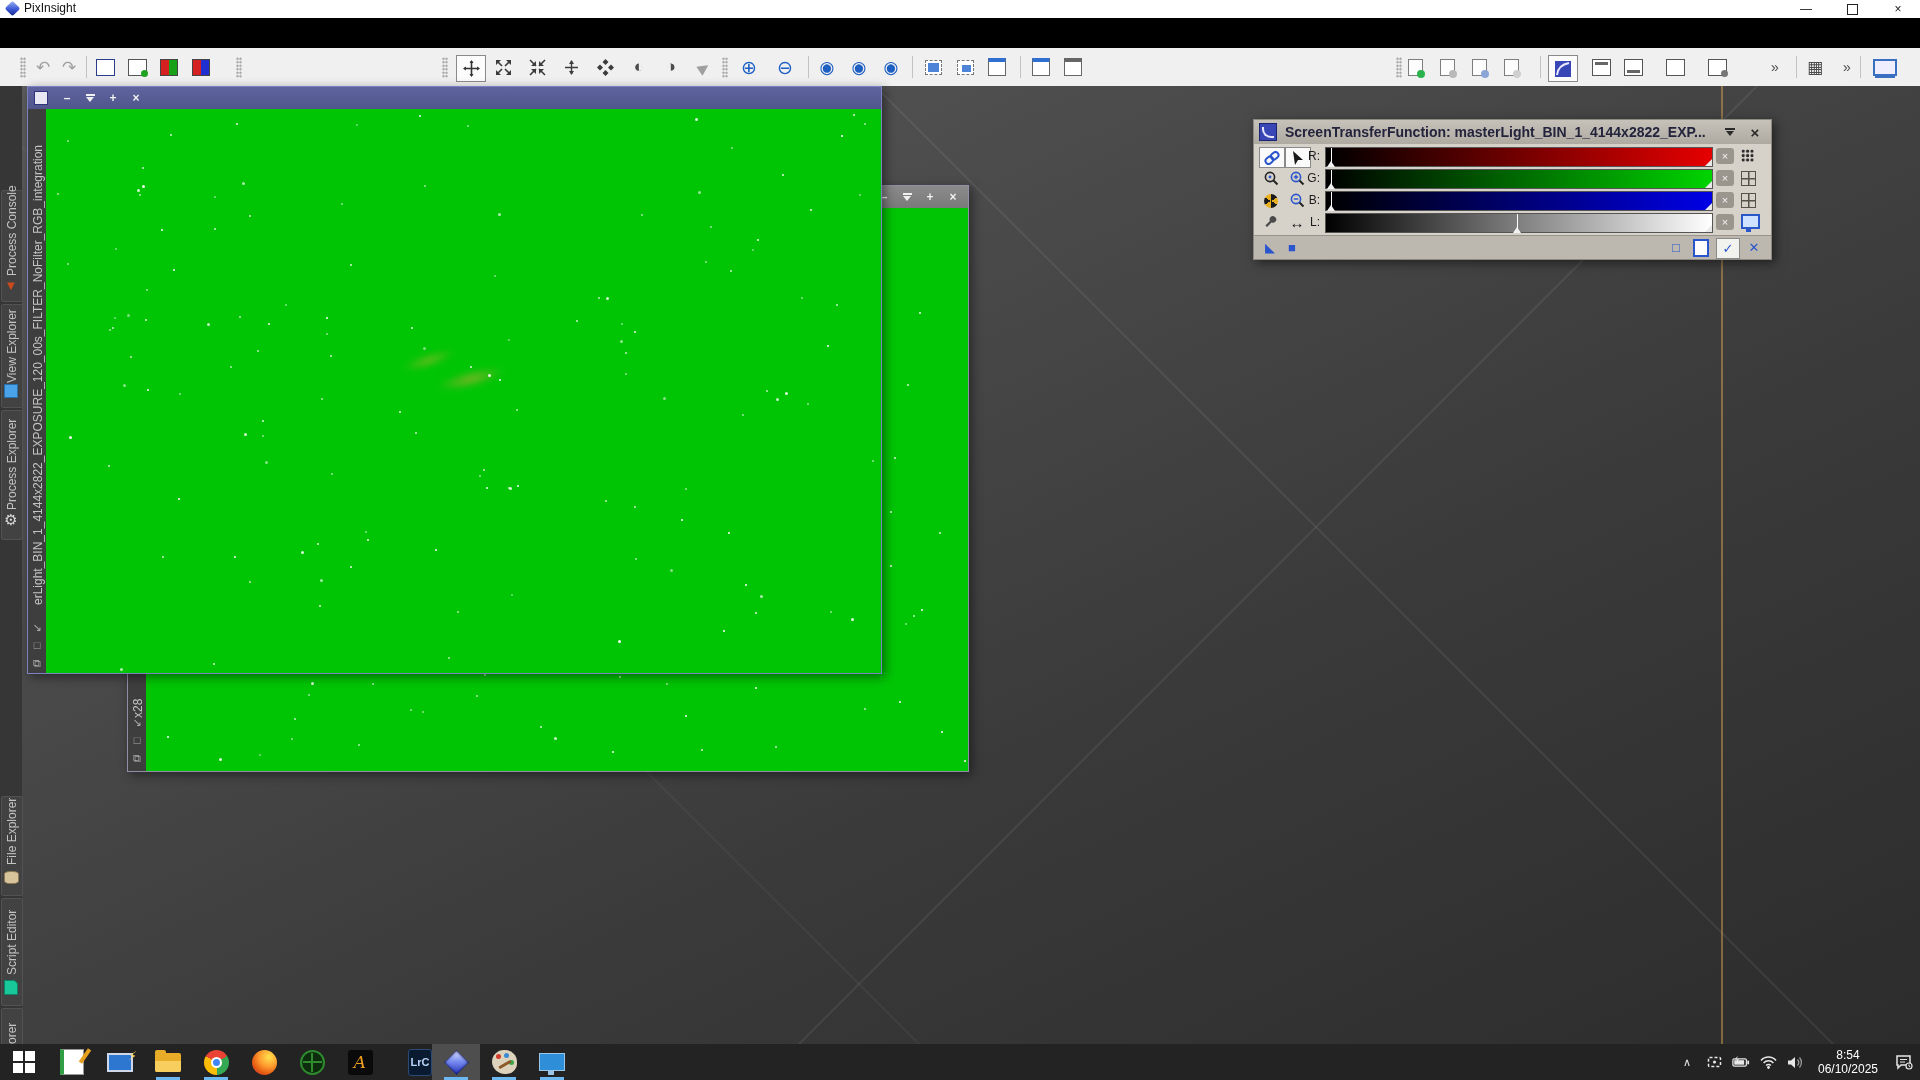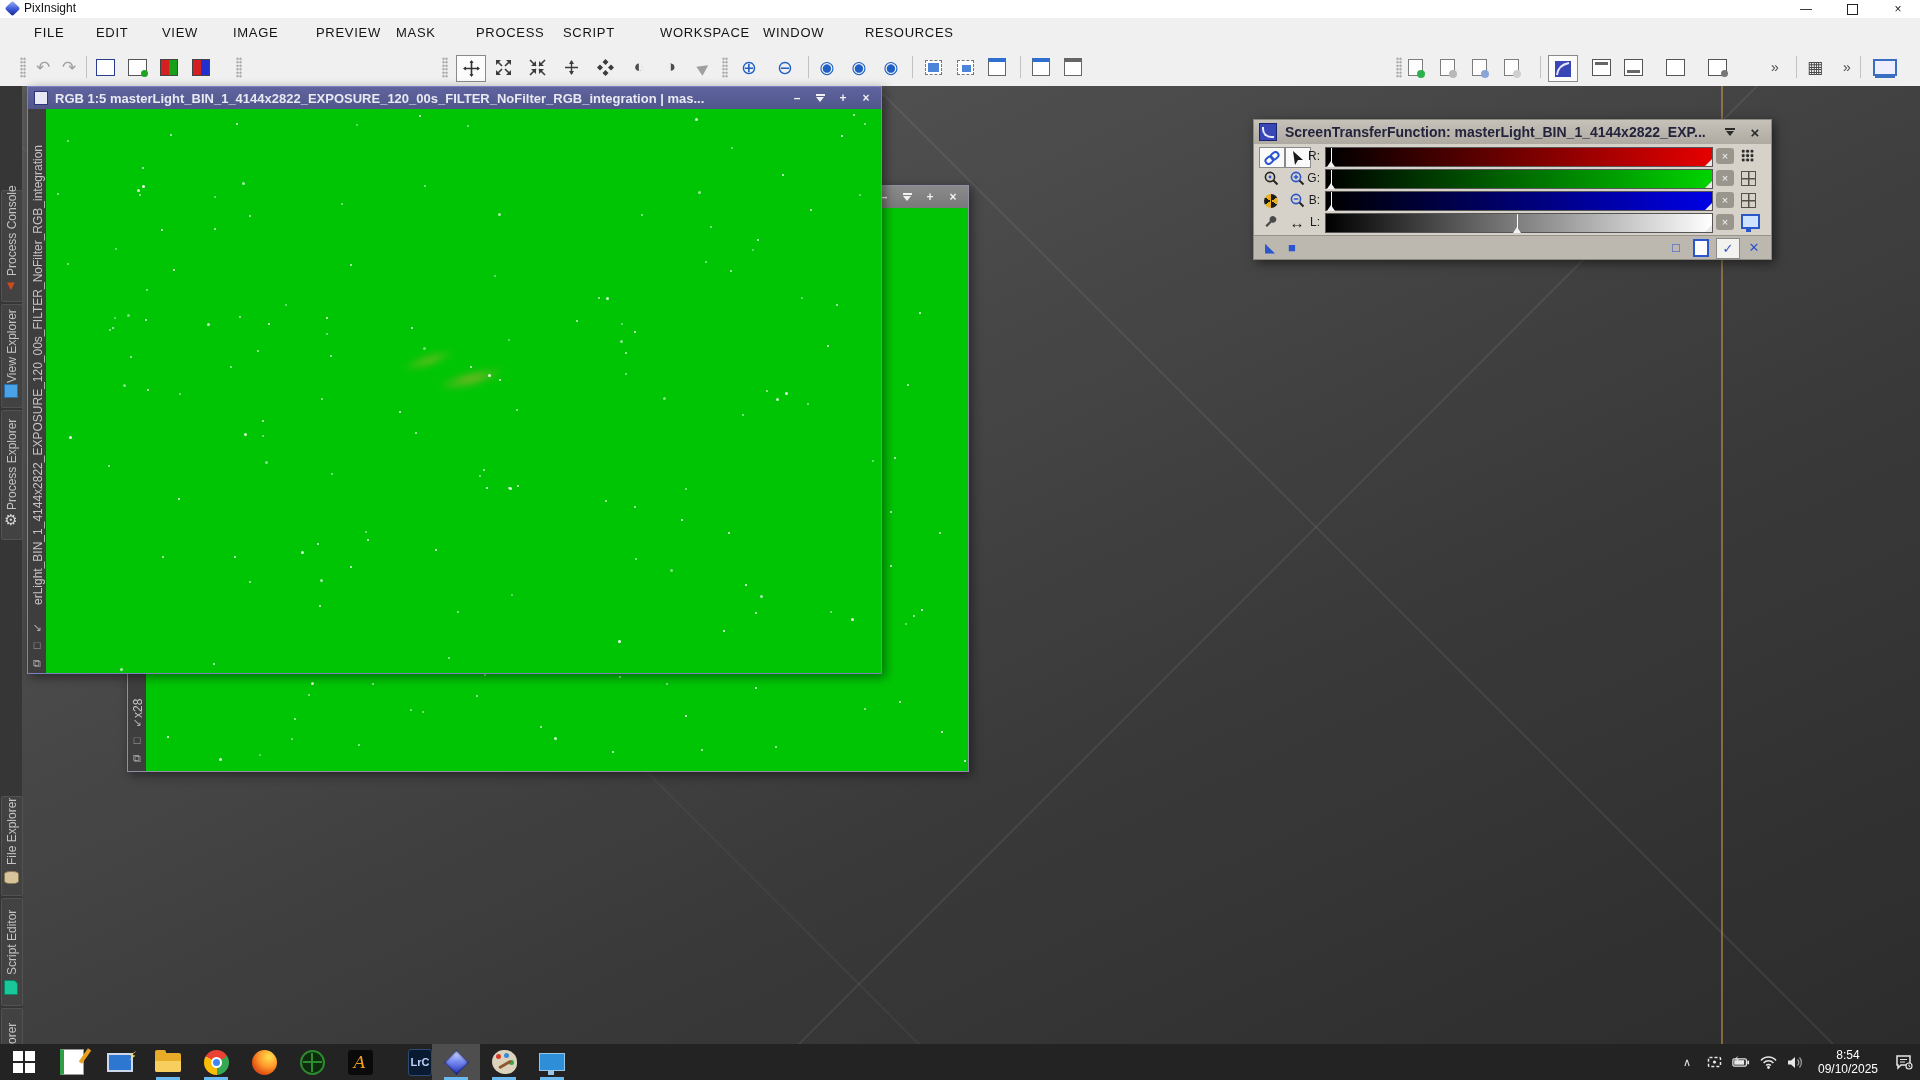--- a/index.html
+++ b/index.html
@@ -148,33 +148,20 @@
   <div id="app-titlebar" class="abs">
     <div id="app-logo" class="abs"></div>
     <div id="app-name" class="abs">PixInsight</div>
     <div id="ctl-min" class="winctl abs">—</div>
     <div id="ctl-max" class="winctl abs">
         <i></i>
       </div>
     <div id="ctl-close" class="winctl abs">×</div>
   </div>
 
-  <div id="menubar" class="abs">
-    <span class="menu-item">FILE</span>
-    <span class="menu-item">EDIT</span>
-    <span class="menu-item">VIEW</span>
-    <span class="menu-item">IMAGE</span>
-    <span class="menu-item">PREVIEW</span>
-    <span class="menu-item">MASK</span>
-    <span class="menu-item">PROCESS</span>
-    <span class="menu-item">SCRIPT</span>
-    <span class="menu-item">WORKSPACE</span>
-    <span class="menu-item">WINDOW</span>
-    <span class="menu-item">RESOURCES</span>
-  </div>
 
   <div id="toolbar" class="abs">
     <div class="handle" style="left:20px"></div>
     <span class="tbi dim" style="left:30px">↶</span>
     <span class="tbi dim" style="left:56px">↷</span>
     <div class="vsep" style="left:86px"></div>
     <span class="tbi" style="left:92px">
         <span class="mini-ic" style="border-color:#2a3c8e"></span>
       </span>
     <span class="tbi" style="left:124px">
@@ -465,21 +452,20 @@
         <i style="position: absolute; left: 818px; top: 552px; width: 2px; height: 2px; border-radius: 50%; background: rgba(255, 255, 255, 0.98);"></i>
         <i style="position: absolute; left: 338px; top: 466px; width: 2px; height: 2px; border-radius: 50%; background: rgba(255, 255, 255, 0.61);"></i>
         <i style="position: absolute; left: 40px; top: 409px; width: 2px; height: 2px; border-radius: 50%; background: rgba(255, 255, 255, 0.6);"></i>
         <i style="position: absolute; left: 295px; top: 106px; width: 2px; height: 2px; border-radius: 50%; background: rgba(255, 255, 255, 0.7);"></i>
       </div>
   </div>
 
   <div id="front-window" class="abs imgwin">
     <div class="iw-titlebar">
       <span style="width:12px;height:12px;margin:0 7px 0 6px;background:#e8e8f4;border:1px solid #30347a;flex:0 0 auto"></span>
-      <span class="iw-title">RGB 1:5 masterLight_BIN_1_4144x2822_EXPOSURE_120_00s_FILTER_NoFilter_RGB_integration | mas...</span>
       <span class="iw-ctls">
         <span class="iw-btn">–</span>
         <span class="iw-btn">
             <span class="shade-glyph">
               <b></b>
               <s></s>
             </span>
           </span>
         <span class="iw-btn">+</span>
         <span class="iw-btn">×</span>
@@ -841,21 +827,21 @@
           </svg>
         </span>
       <span class="tray-ic">
           <svg width="17" height="13" viewBox="0 0 17 13">
             <path d="M1 4.5h3l4-3.5v11l-4-3.5H1z" fill="#e6e6e6"></path>
             <path d="M10.5 3.5a4.5 4.5 0 0 1 0 6M12.5 1.5a7.5 7.5 0 0 1 0 10" stroke="#9a9a9a" stroke-width="1.3" fill="none"></path>
           </svg>
         </span>
       <span id="clock">
         <span>8:54</span><br>
-        <span>09/10/2025</span>
+        <span>06/10/2025</span>
       </span>
       <span class="tray-ic" style="width:24px">
           <svg width="18" height="16" viewBox="0 0 18 16">
             <path d="M2 2h13v9H6l-3 3v-3H2z" fill="none" stroke="#e6e6e6" stroke-width="1.5"></path>
             <path d="M5 5.5h7M5 8h5" stroke="#e6e6e6" stroke-width="1.2"></path>
             <circle cx="14" cy="12" r="3" fill="#232323" stroke="#e6e6e6" stroke-width="1.2"></circle>
             <path d="M14 10.5v1.7l1.2.7" stroke="#e6e6e6" stroke-width="1" fill="none"></path>
           </svg>
         </span>
     </div>

